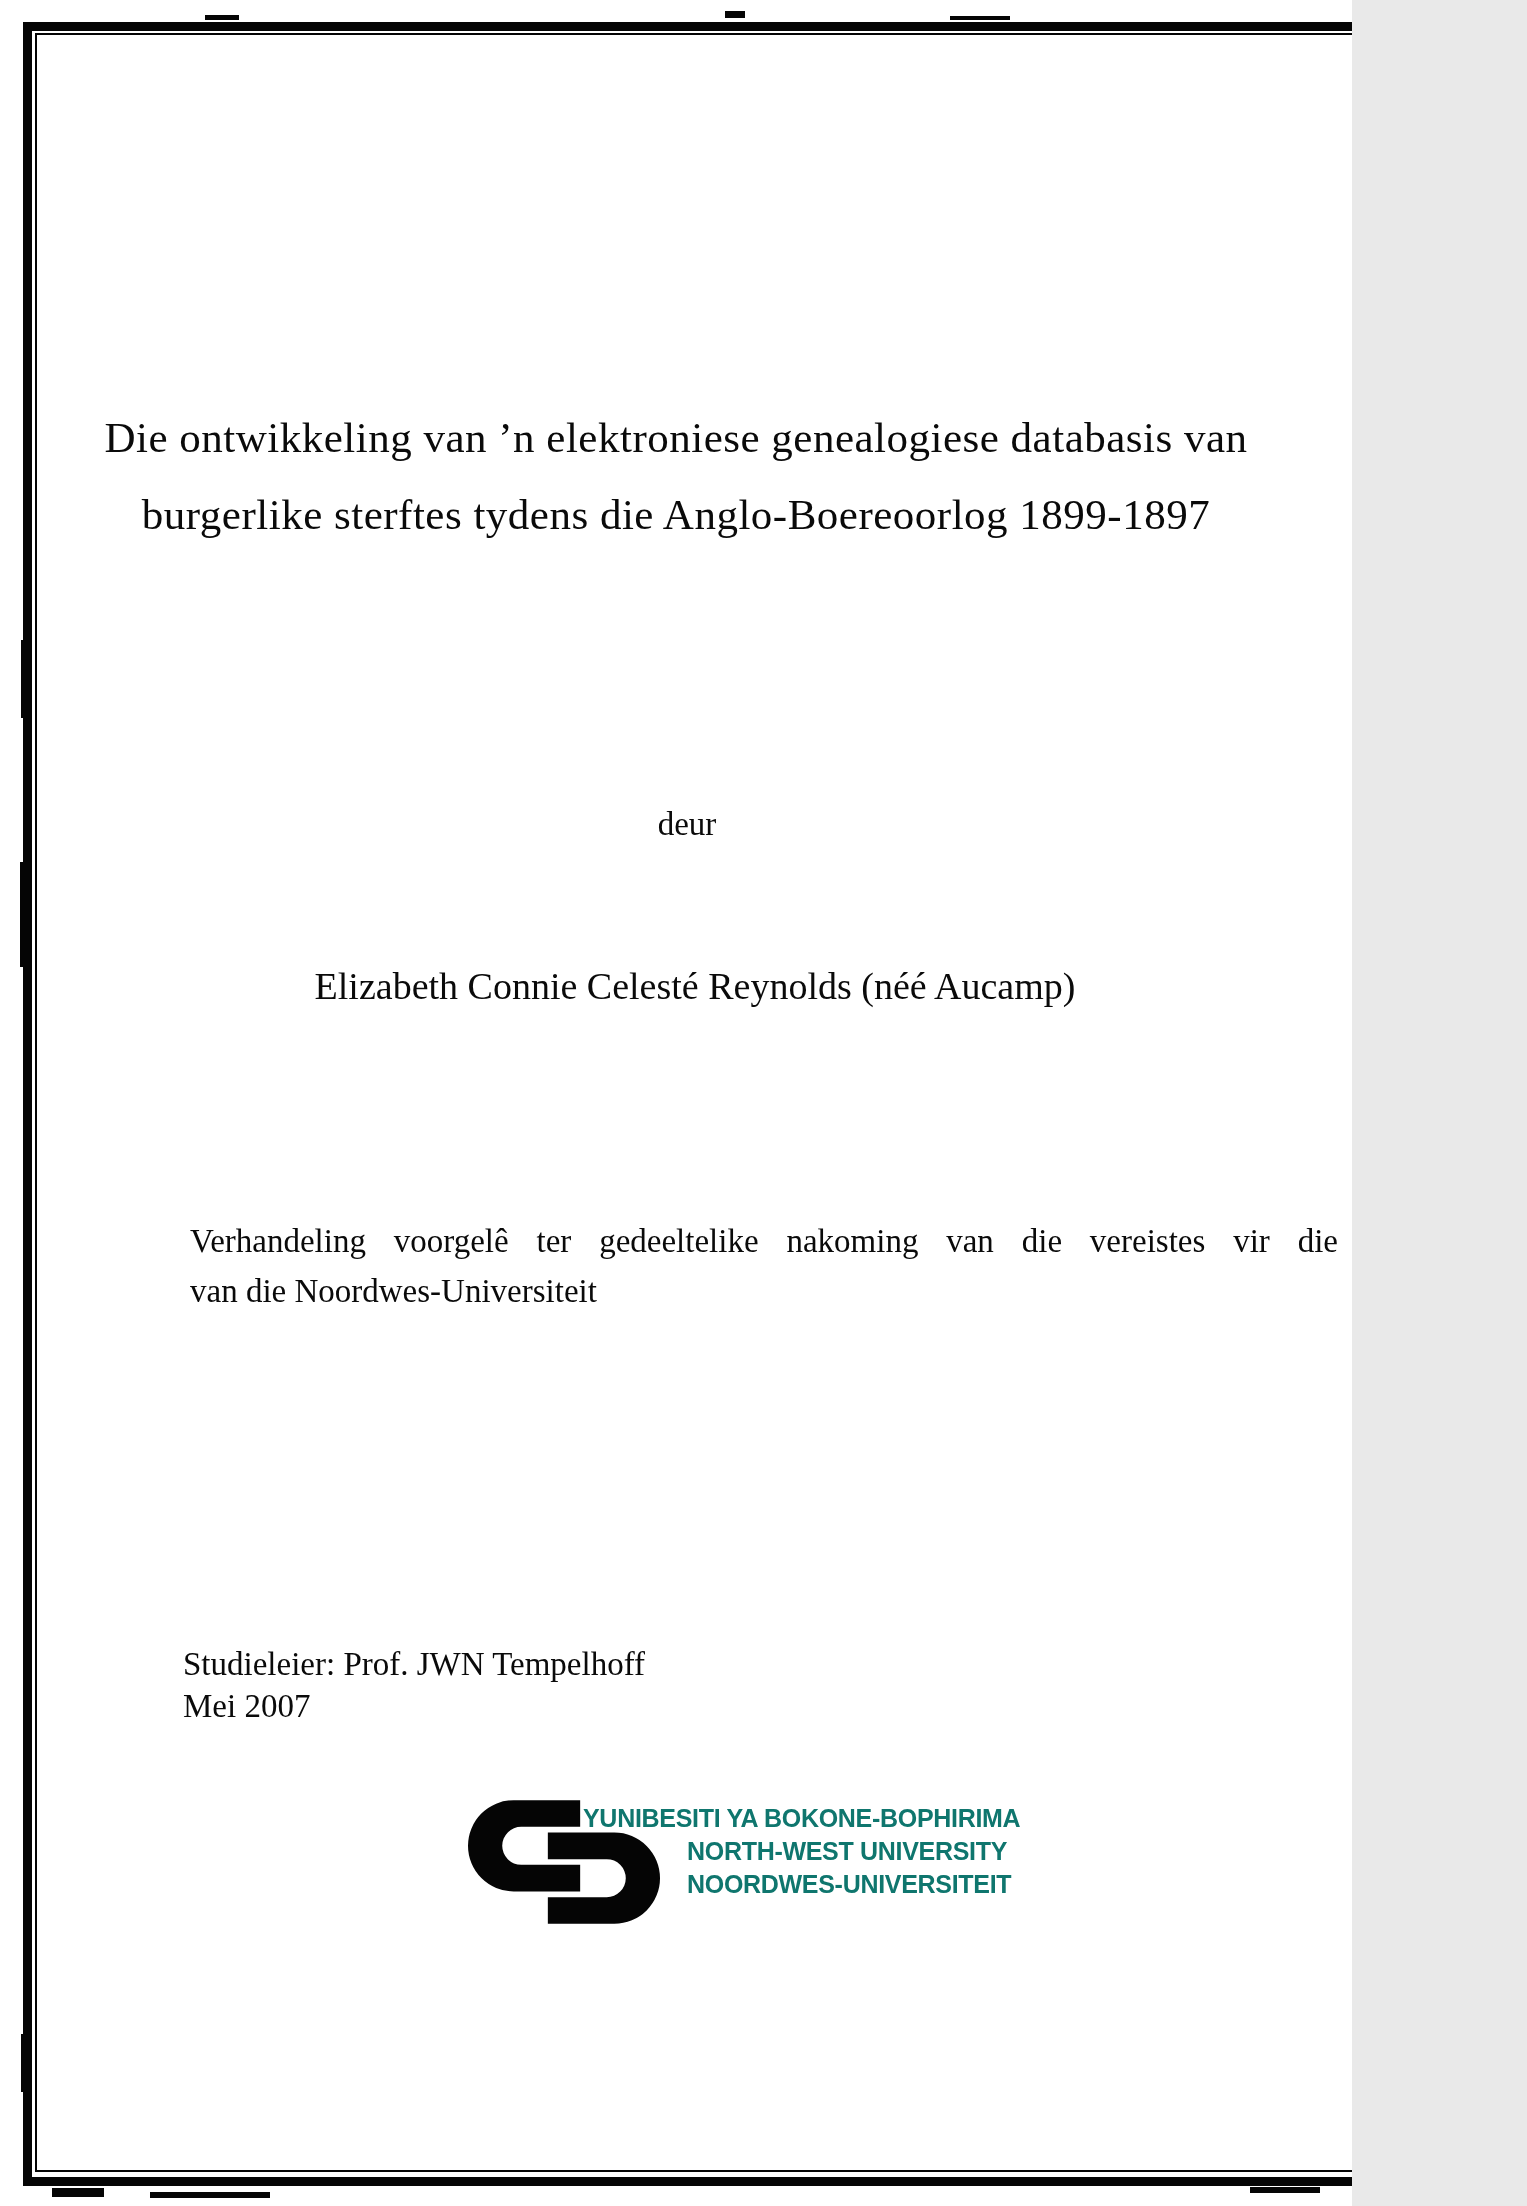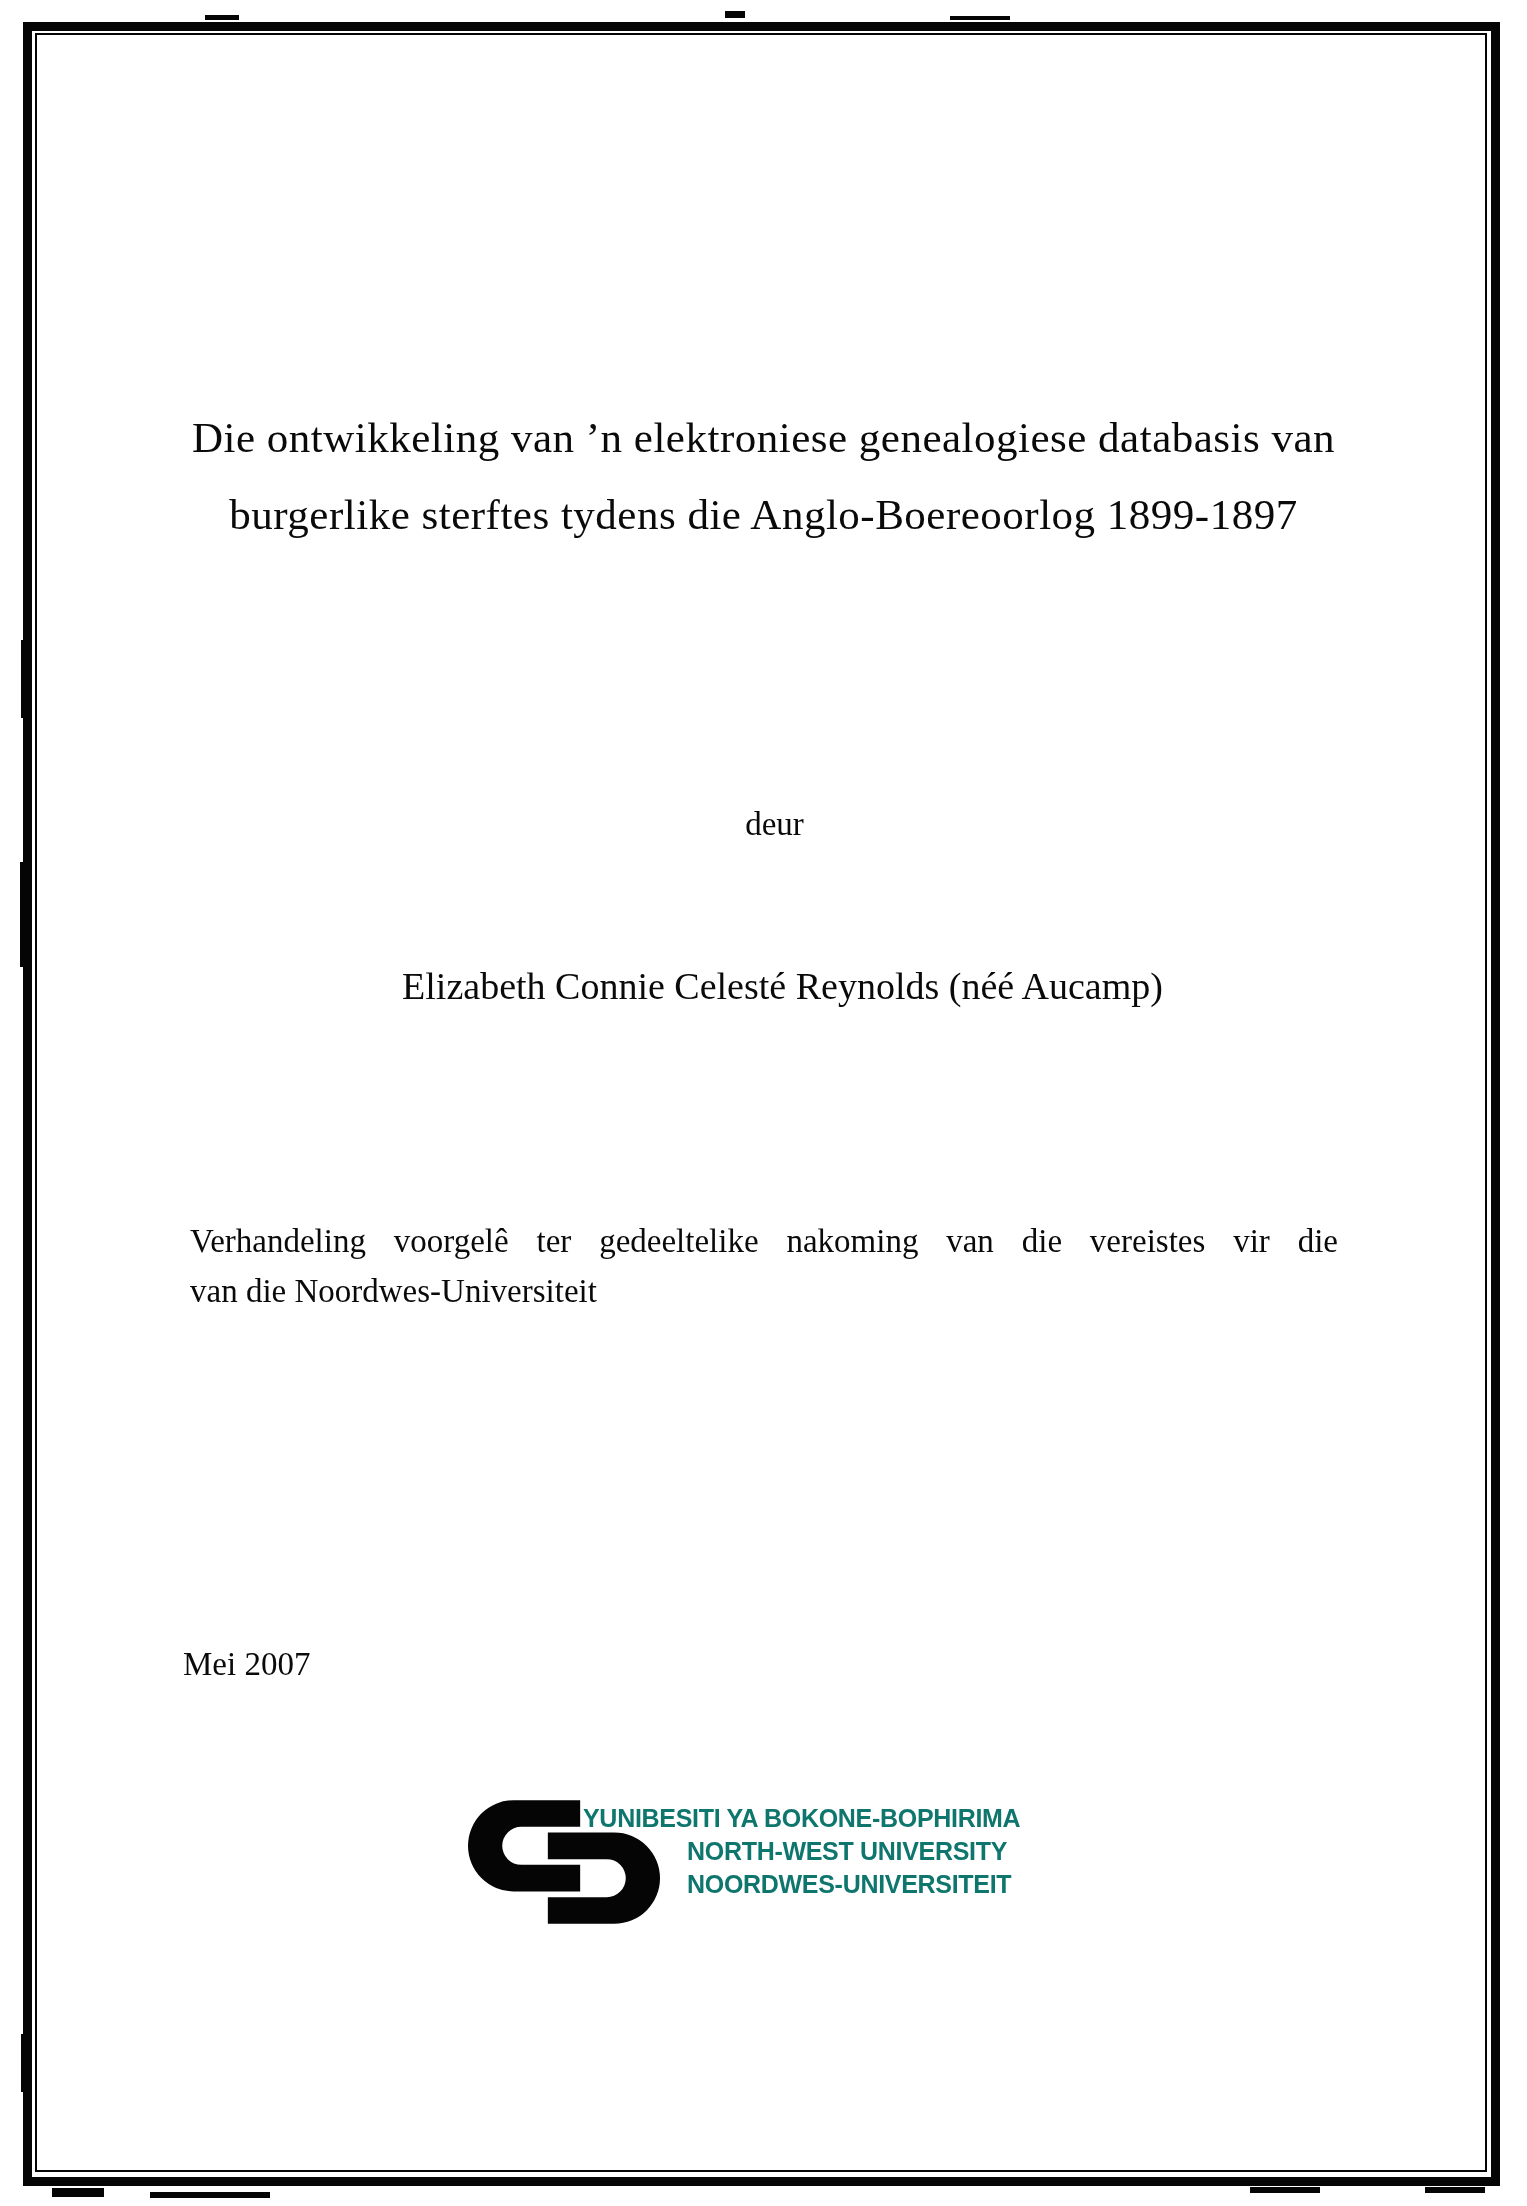--- a/index.html
+++ b/index.html
@@ -1,18 +1,18 @@
 <!DOCTYPE html>
 <html><head>
 <meta charset="utf-8">
 <style>
   html,body { margin:0; padding:0; background:#e9e9e9; }
   .page {
     position:relative;
-    width:1527px; height:2206px;
+    width:1352px; height:2206px;
     background:#ffffff;
     font-family:"Liberation Serif", serif;
     color:#0a0a0a;
     overflow:hidden;
     text-decoration:underline;
   }
   
   .frame-outer {
     position:absolute; left:23px; top:22px;
     width:1477px; height:2164px;
@@ -100,20 +100,21 @@
   <div class="byline">deur</div>
 
   <div class="author">Elizabeth Connie Celesté Reynolds (néé Aucamp)</div>
 
   <div class="statement">
     <div class="justified">Verhandeling voorgelê ter gedeeltelike nakoming van die vereistes vir die</div>
     <div>van die Noordwes-Universiteit</div>
   </div>
 
   <div class="supervisor-block">
+    <div>Studieleier: Prof. JWN Tempelhoff</div>
     <div>Mei 2007</div>
   </div>
 
   <div class="logo">
     <svg class="logo-mark" viewBox="0 0 202 130" xmlns="http://www.w3.org/2000/svg">
       <path fill="#050505" d="M118 0 H48 A48 48 0 0 0 48 96 H118 V68 H56 A20 20 0 0 1 56 28 H118 Z"></path>
       <path fill="#050505" d="M84 130 H154 A48 48 0 0 0 154 34 H84 V62 H146 A20 20 0 0 1 146 102 H84 Z"></path>
     </svg>
     <div class="logo-text">
       <div>YUNIBESITI YA BOKONE-BOPHIRIMA</div>

